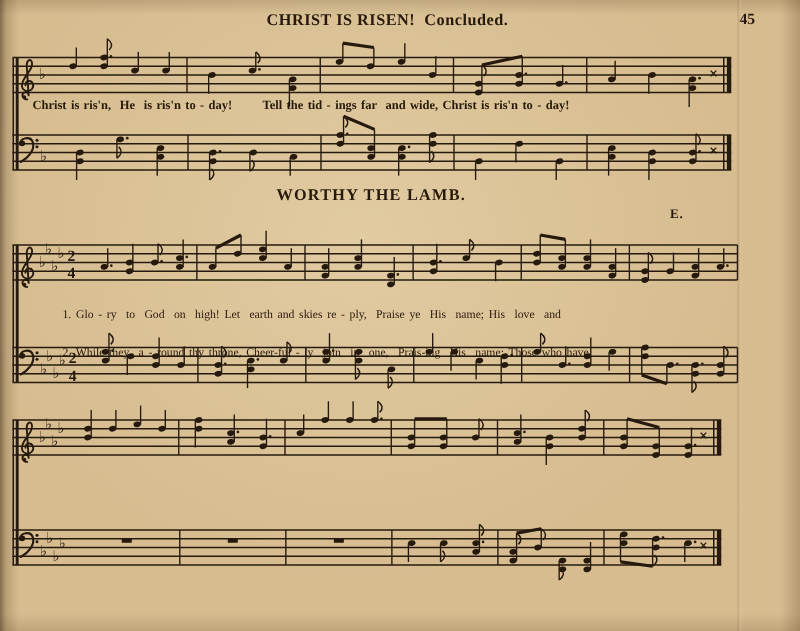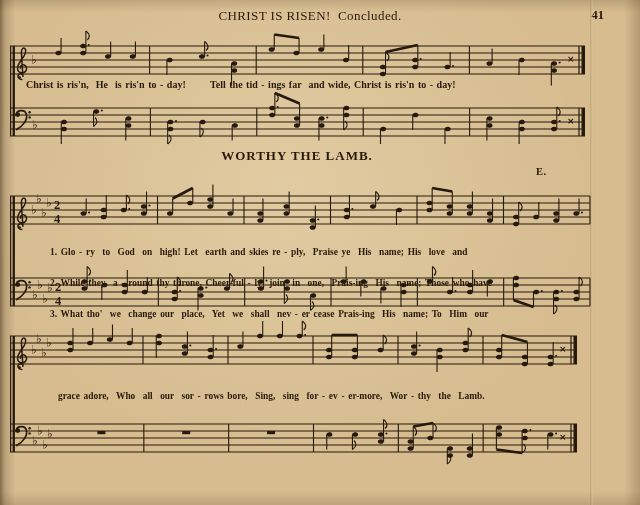--- a/index.html
+++ b/index.html
@@ -11,27 +11,27 @@
       linear-gradient(90deg, rgba(64,44,22,0.55) 0px, rgba(64,44,22,0.20) 5px, rgba(0,0,0,0) 15px),
       linear-gradient(270deg, rgba(92,66,36,0.28) 0px, rgba(0,0,0,0) 16px),
       linear-gradient(180deg, rgba(92,66,36,0.22) 0px, rgba(0,0,0,0) 12px),
       linear-gradient(0deg, rgba(92,66,36,0.20) 0px, rgba(0,0,0,0) 14px),
       #d6bc8f;
   }
   .crease{position:absolute;left:590px;top:0;width:3px;height:100%;
     background:linear-gradient(90deg, rgba(110,82,46,0.22), rgba(241,224,186,0.30));}
   .abs{position:absolute;white-space:pre;}
   .header-title{left:0;right:0;top:8px;text-align:center;padding-right:20px;
-    font-weight:normal;font-size:13px;letter-spacing:.4px;}
+    font-weight:bold;font-size:13px;letter-spacing:.4px;}
   .page-number{right:36px;top:8px;font-weight:bold;font-size:12.5px;}
   .lyric1{left:26px;top:79px;font-weight:bold;font-size:10px;word-spacing:1px;}
   .section-title{left:0;right:0;top:148px;text-align:center;padding-right:46px;
     font-weight:bold;font-size:13px;letter-spacing:1px;}
   .composer{left:536px;top:166px;font-weight:bold;font-size:10.5px;letter-spacing:.5px;}
-  .verses{font-weight:bold;font-size:9.4px;line-height:10.2px;word-spacing:1.4px;}
+  .verses{font-weight:normal;font-size:9.4px;line-height:10.2px;word-spacing:1.4px;}
   .verses1{left:50px;top:227px;}
   .verses2{left:58px;top:371px;}
   svg.score{position:absolute;left:0;top:0;}
 </style>
 </head>
 <body>
 
 <div class="page">
   <svg class="score" width="640" height="505" id="score-svg">
       <g>
@@ -505,31 +505,29 @@
       </g>
       <line x1="10.6" y1="46" x2="10.6" y2="136" stroke="#261a0e" stroke-width="1.2"></line>
       <rect x="12.6" y="46" width="2.3" height="90" fill="#261a0e"></rect>
       <line x1="10.6" y1="196" x2="10.6" y2="306" stroke="#261a0e" stroke-width="1.2"></line>
       <rect x="12.6" y="196" width="2.3" height="110" fill="#261a0e"></rect>
       <line x1="10.6" y1="336" x2="10.6" y2="452" stroke="#261a0e" stroke-width="1.2"></line>
       <rect x="12.6" y="336" width="2.3" height="116" fill="#261a0e"></rect>
     </svg>
 
   <div class="abs header-title">CHRIST IS RISEN!  Concluded.</div>
-  <div class="abs page-number">41</div>
+  <div class="abs page-number">45</div>
 
   <div class="abs lyric1">Christ is ris'n,  He  is ris'n to - day!       Tell the tid - ings far  and wide, Christ is ris'n to - day!</div>
 
   <div class="abs section-title">WORTHY THE LAMB.</div>
   <div class="abs composer">E.</div>
 
   <div class="abs verses verses1">
     <div>1. Glo - ry  to  God  on  high! Let  earth and skies re - ply,  Praise ye  His  name; His  love  and</div>
     <div>2. While they  a - round thy throne, Cheer-ful - ly  join  in  one,  Prais-ing  His  name; Those who have</div>
-    <div>3. What tho'  we  change our  place,  Yet  we  shall  nev - er cease Prais-ing  His  name; To  Him  our</div>
   </div>
 
   <div class="abs verses verses2">
-    <div>grace adore,  Who  all  our  sor - rows bore,  Sing,  sing  for - ev - er-more,  Wor - thy  the  Lamb.</div>
   </div>
 
   <div class="crease"></div>
 </div>
 
 </body></html>

